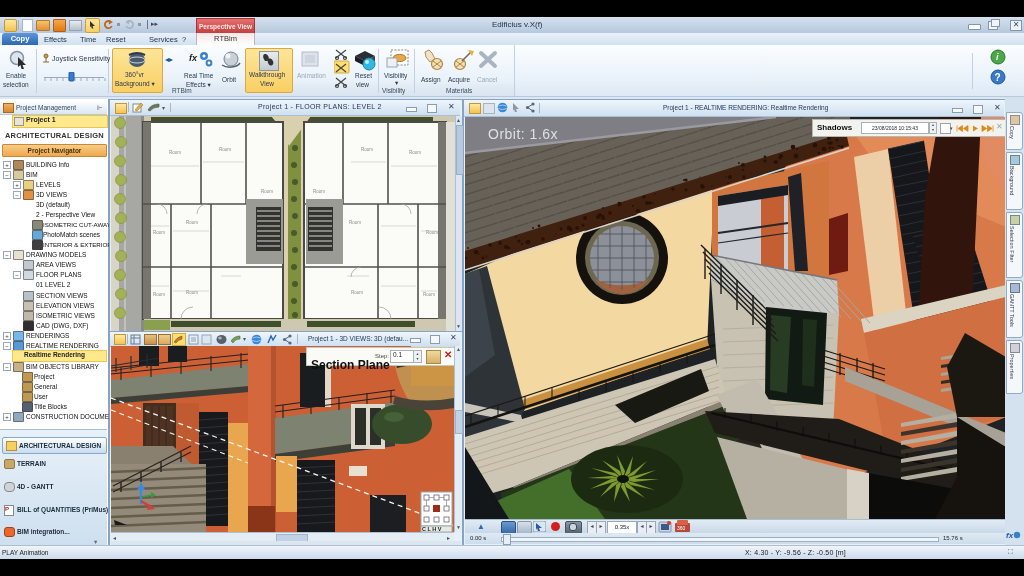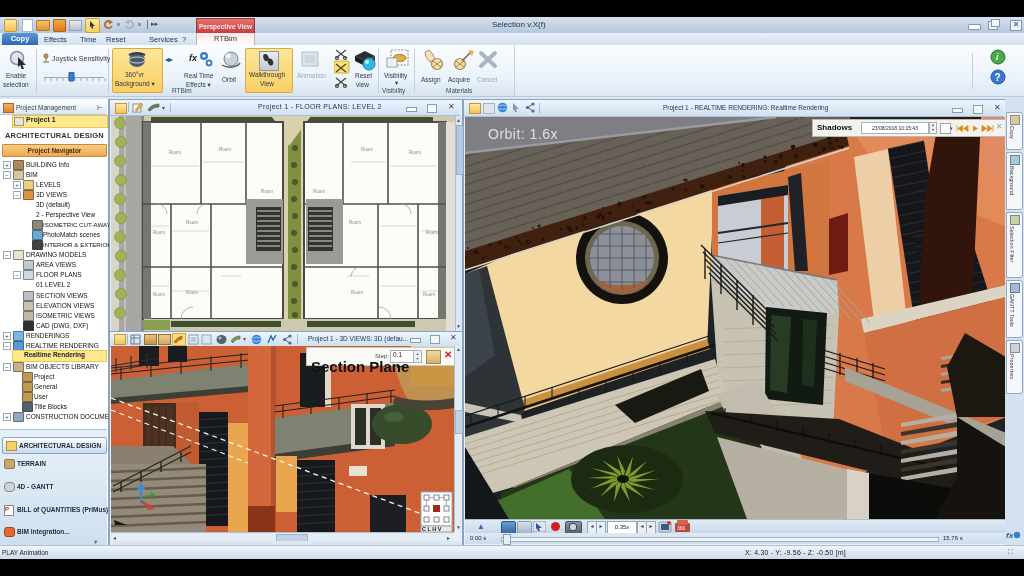--- a/index.html
+++ b/index.html
@@ -8,21 +8,21 @@
   .abs{position:absolute;}
   .t{position:absolute;white-space:nowrap;}
 </style>
 </head>
 <body>
 
 <div class="abs" style="left:0;top:17px;width:1024px;height:541px;background:#dce7f2;"></div>
 
 <div class="abs" id="titlebar" style="left:0;top:17px;width:1024px;height:16px;
    background:linear-gradient(#d5e1ef,#b6c8dd);border-bottom:1px solid #a5b8ce;">
-  <span class="t" style="left:492px;top:3px;font-size:8px;color:#1e2e42;">Selection v.X(f)</span>
+  <span class="t" style="left:492px;top:3px;font-size:8px;color:#1e2e42;">Edificius v.X(f)</span>
   <span class="abs" style="left:968px;top:7px;width:11px;height:4px;background:#fdfeff;border:1px solid #8496ab;border-radius:1px;"></span>
   <span class="abs" style="left:988px;top:4px;width:8px;height:7px;border:1px solid #8496ab;background:#f2f6fa;"></span>
   <span class="abs" style="left:991px;top:2px;width:7px;height:6px;border:1px solid #8496ab;background:#f2f6fa;"></span>
   <span class="abs" style="left:1010px;top:3px;width:10px;height:9px;background:#eef3f9;border:1px solid #8496ab;font-size:8px;line-height:8px;text-align:center;color:#44505e;">✕</span>
 </div>
 
 <div class="abs" id="qat" style="left:2px;top:18px;height:15px;">
   <span class="abs" style="left:2px;top:1px;width:11px;height:11px;background:linear-gradient(#ffe9a0,#f3c350);border:1px solid #c89638;border-radius:2px;"></span>
   <span class="abs" style="left:16px;top:2px;width:1px;height:10px;background:#9fb2c8;"></span>
   <span class="abs" style="left:20px;top:1px;width:9px;height:11px;background:#fdfdfd;border:1px solid #a8b8cc;"></span>
@@ -674,21 +674,21 @@
       <line x1="318" y1="151.5" x2="323" y2="151.5" stroke="#889" stroke-width="0.7"></line>
       <line x1="328" y1="151.5" x2="333" y2="151.5" stroke="#889" stroke-width="0.7"></line>
       <line x1="315.5" y1="154" x2="315.5" y2="160" stroke="#889" stroke-width="0.7"></line>
       <line x1="335.5" y1="154" x2="335.5" y2="160" stroke="#889" stroke-width="0.7"></line>
       <rect x="310" y="180" width="31" height="6" fill="#e8e8e4" stroke="#9aa"></rect>
       <text x="311" y="185" font-size="5.5" font-weight="bold" fill="#222" font-family="Liberation Sans,sans-serif">C L H V</text>
     </g>
   </svg>
 
   <div class="abs" style="left:196px;top:15px;width:154px;height:17px;background:#fafaf6;border:1px solid #c8c8c0;">
-    <span class="t" style="left:4px;top:10px;font-size:15px;font-weight:bold;color:#111;">Section Plane</span>
+    <span class="t" style="left:4px;top:10px;font-size:12px;font-weight:bold;color:#111;">Section Plane</span>
     <span class="t" style="left:68px;top:5px;font-size:6px;color:#444;">Step:</span>
     <span class="abs" style="left:83px;top:2px;width:24px;height:11px;background:#fff;border:1px solid #a8b0b8;font-size:6.5px;color:#222;padding-left:2px;">0.1</span>
     <span class="abs" style="left:106px;top:2px;width:7px;height:11px;background:#eef0f2;border:1px solid #a8b0b8;font-size:4px;text-align:center;color:#445;line-height:5px;">▴<br>▾</span>
     <span class="abs" style="left:119px;top:2px;width:13px;height:12px;background:linear-gradient(#f0d8a0,#d8b068);border:1px solid #a88848;"></span>
     <span class="t" style="left:137px;top:1px;font-size:10px;font-weight:bold;color:#c81e1e;">✕</span>
   </div>
 
   <div class="abs" style="left:1px;top:200px;width:343px;height:9px;background:#e4ecf4;border-top:1px solid #b0c0d4;">
     <span class="t" style="left:2px;top:1px;font-size:6px;color:#456;">◂</span>
     <div class="abs" style="left:165px;top:1px;width:30px;height:7px;background:#c2d2e4;border:1px solid #a0b4cc;"></div>

